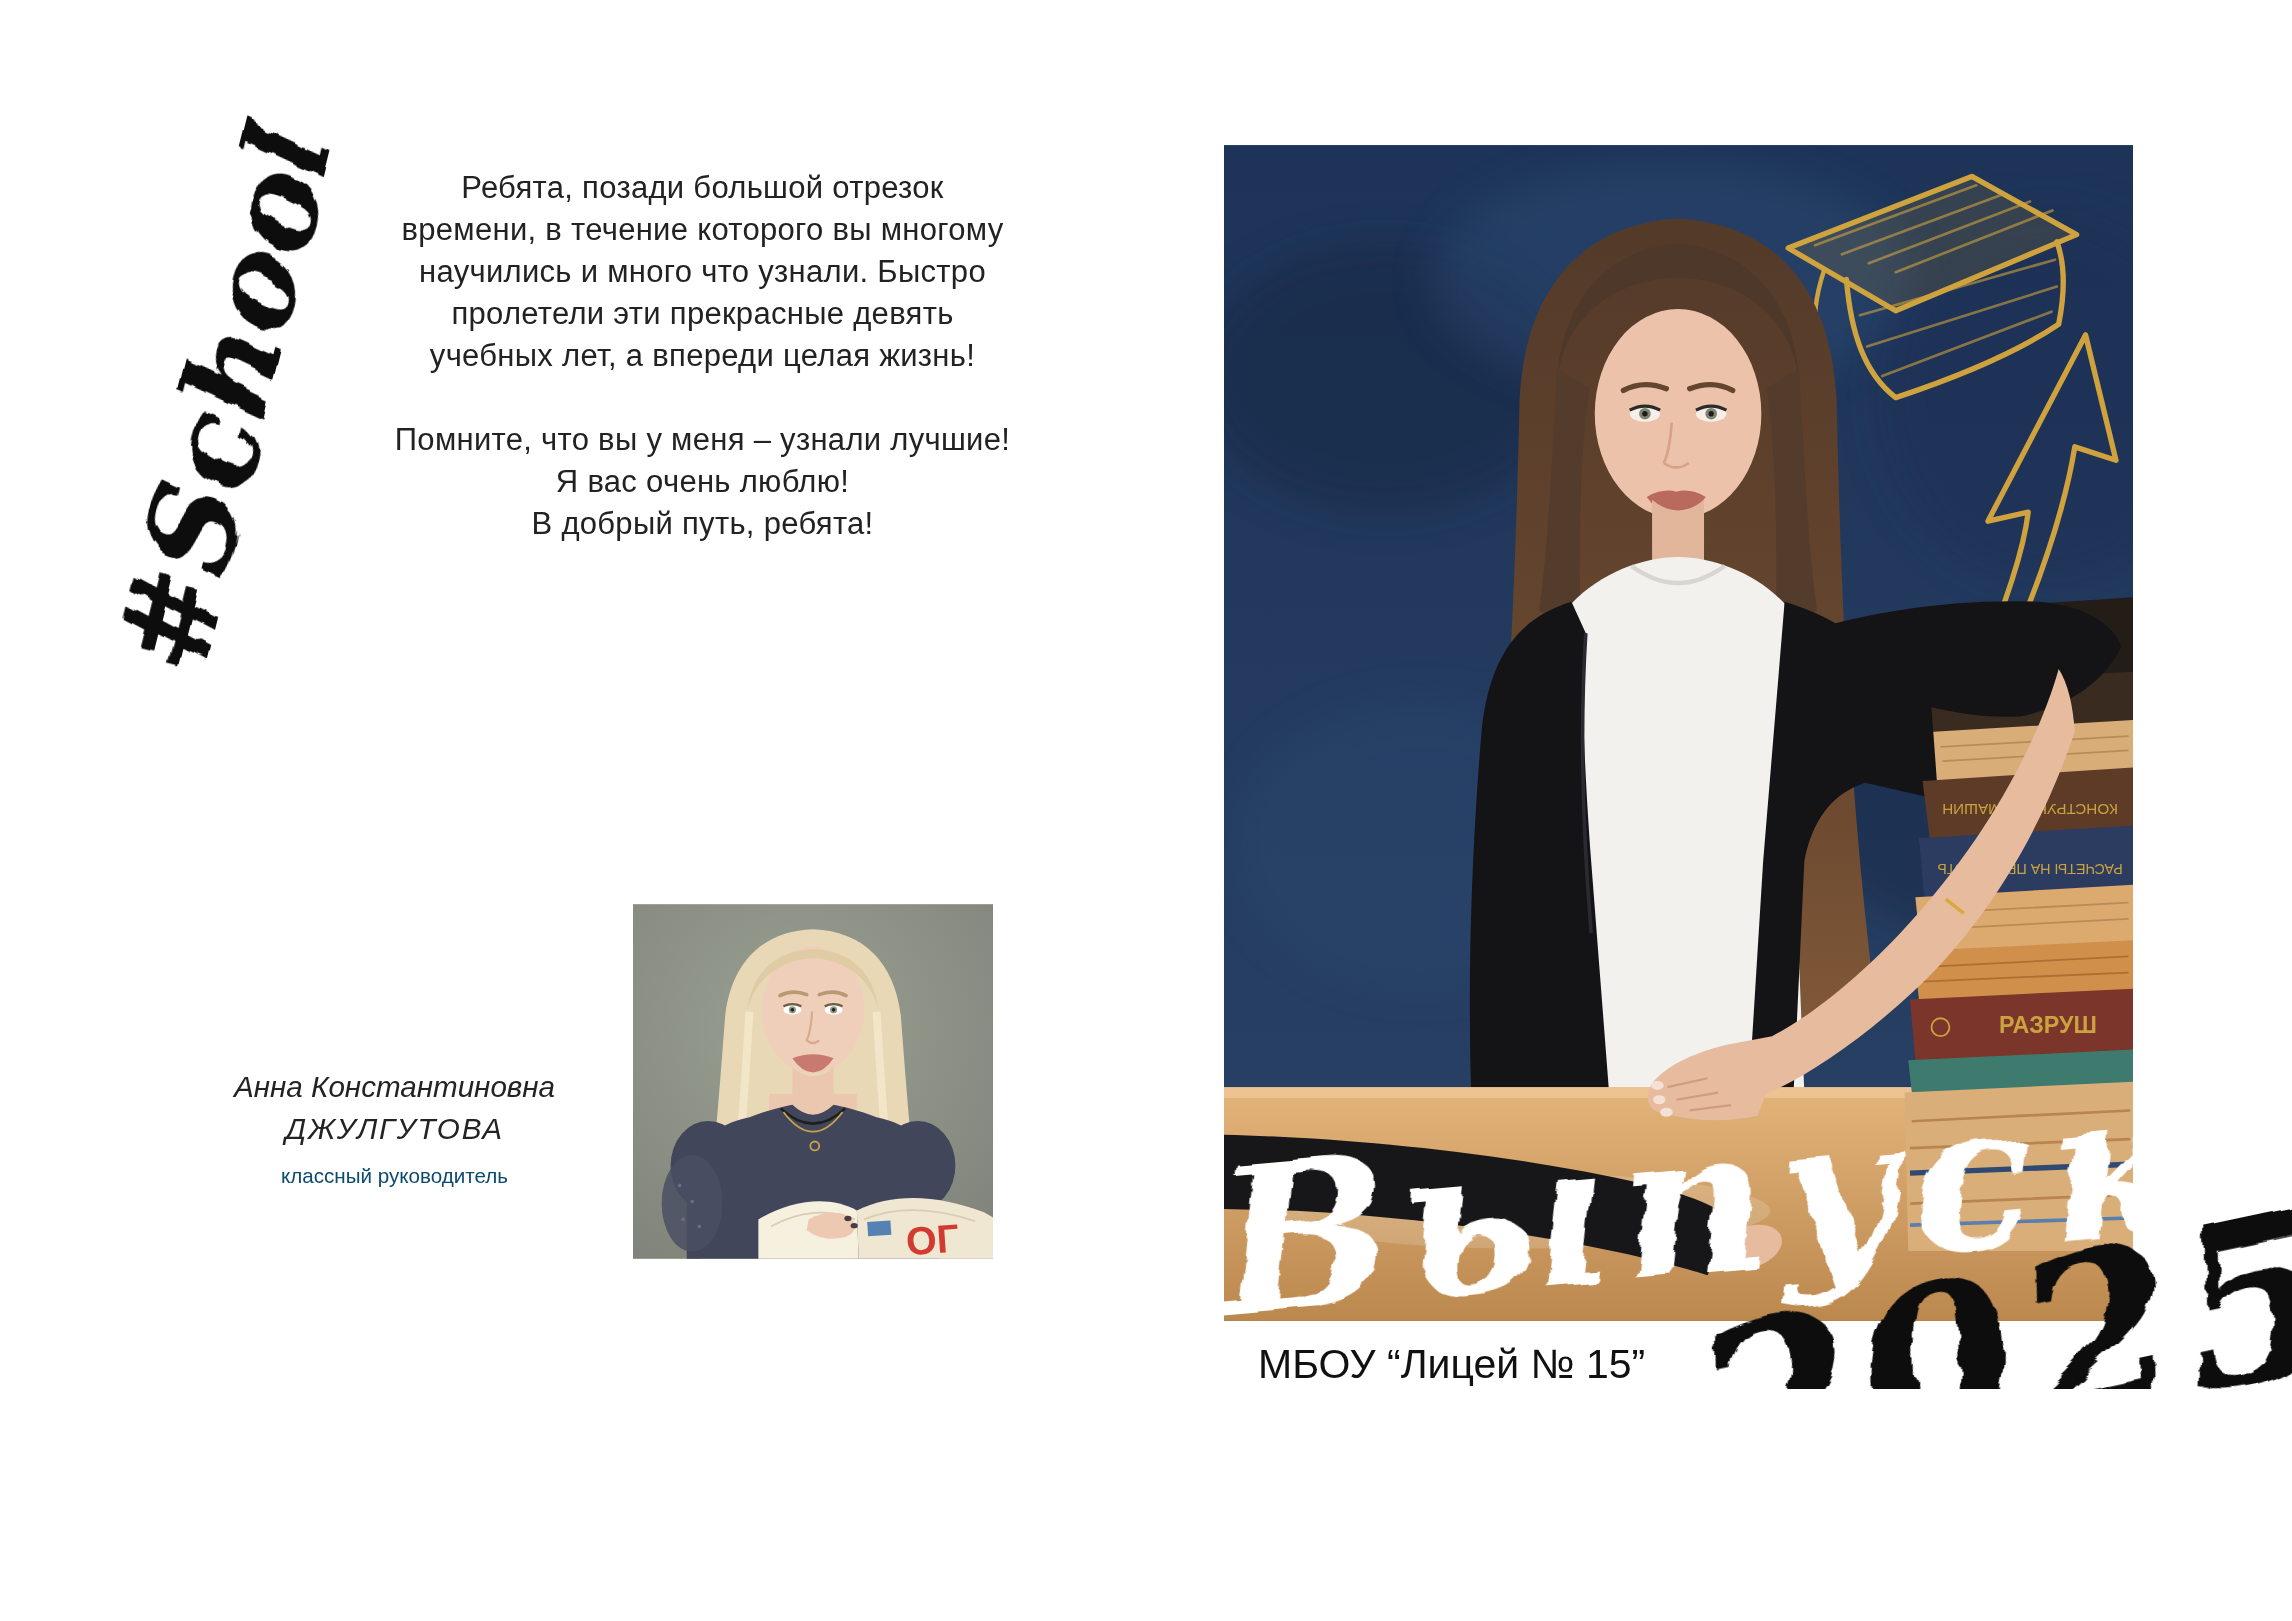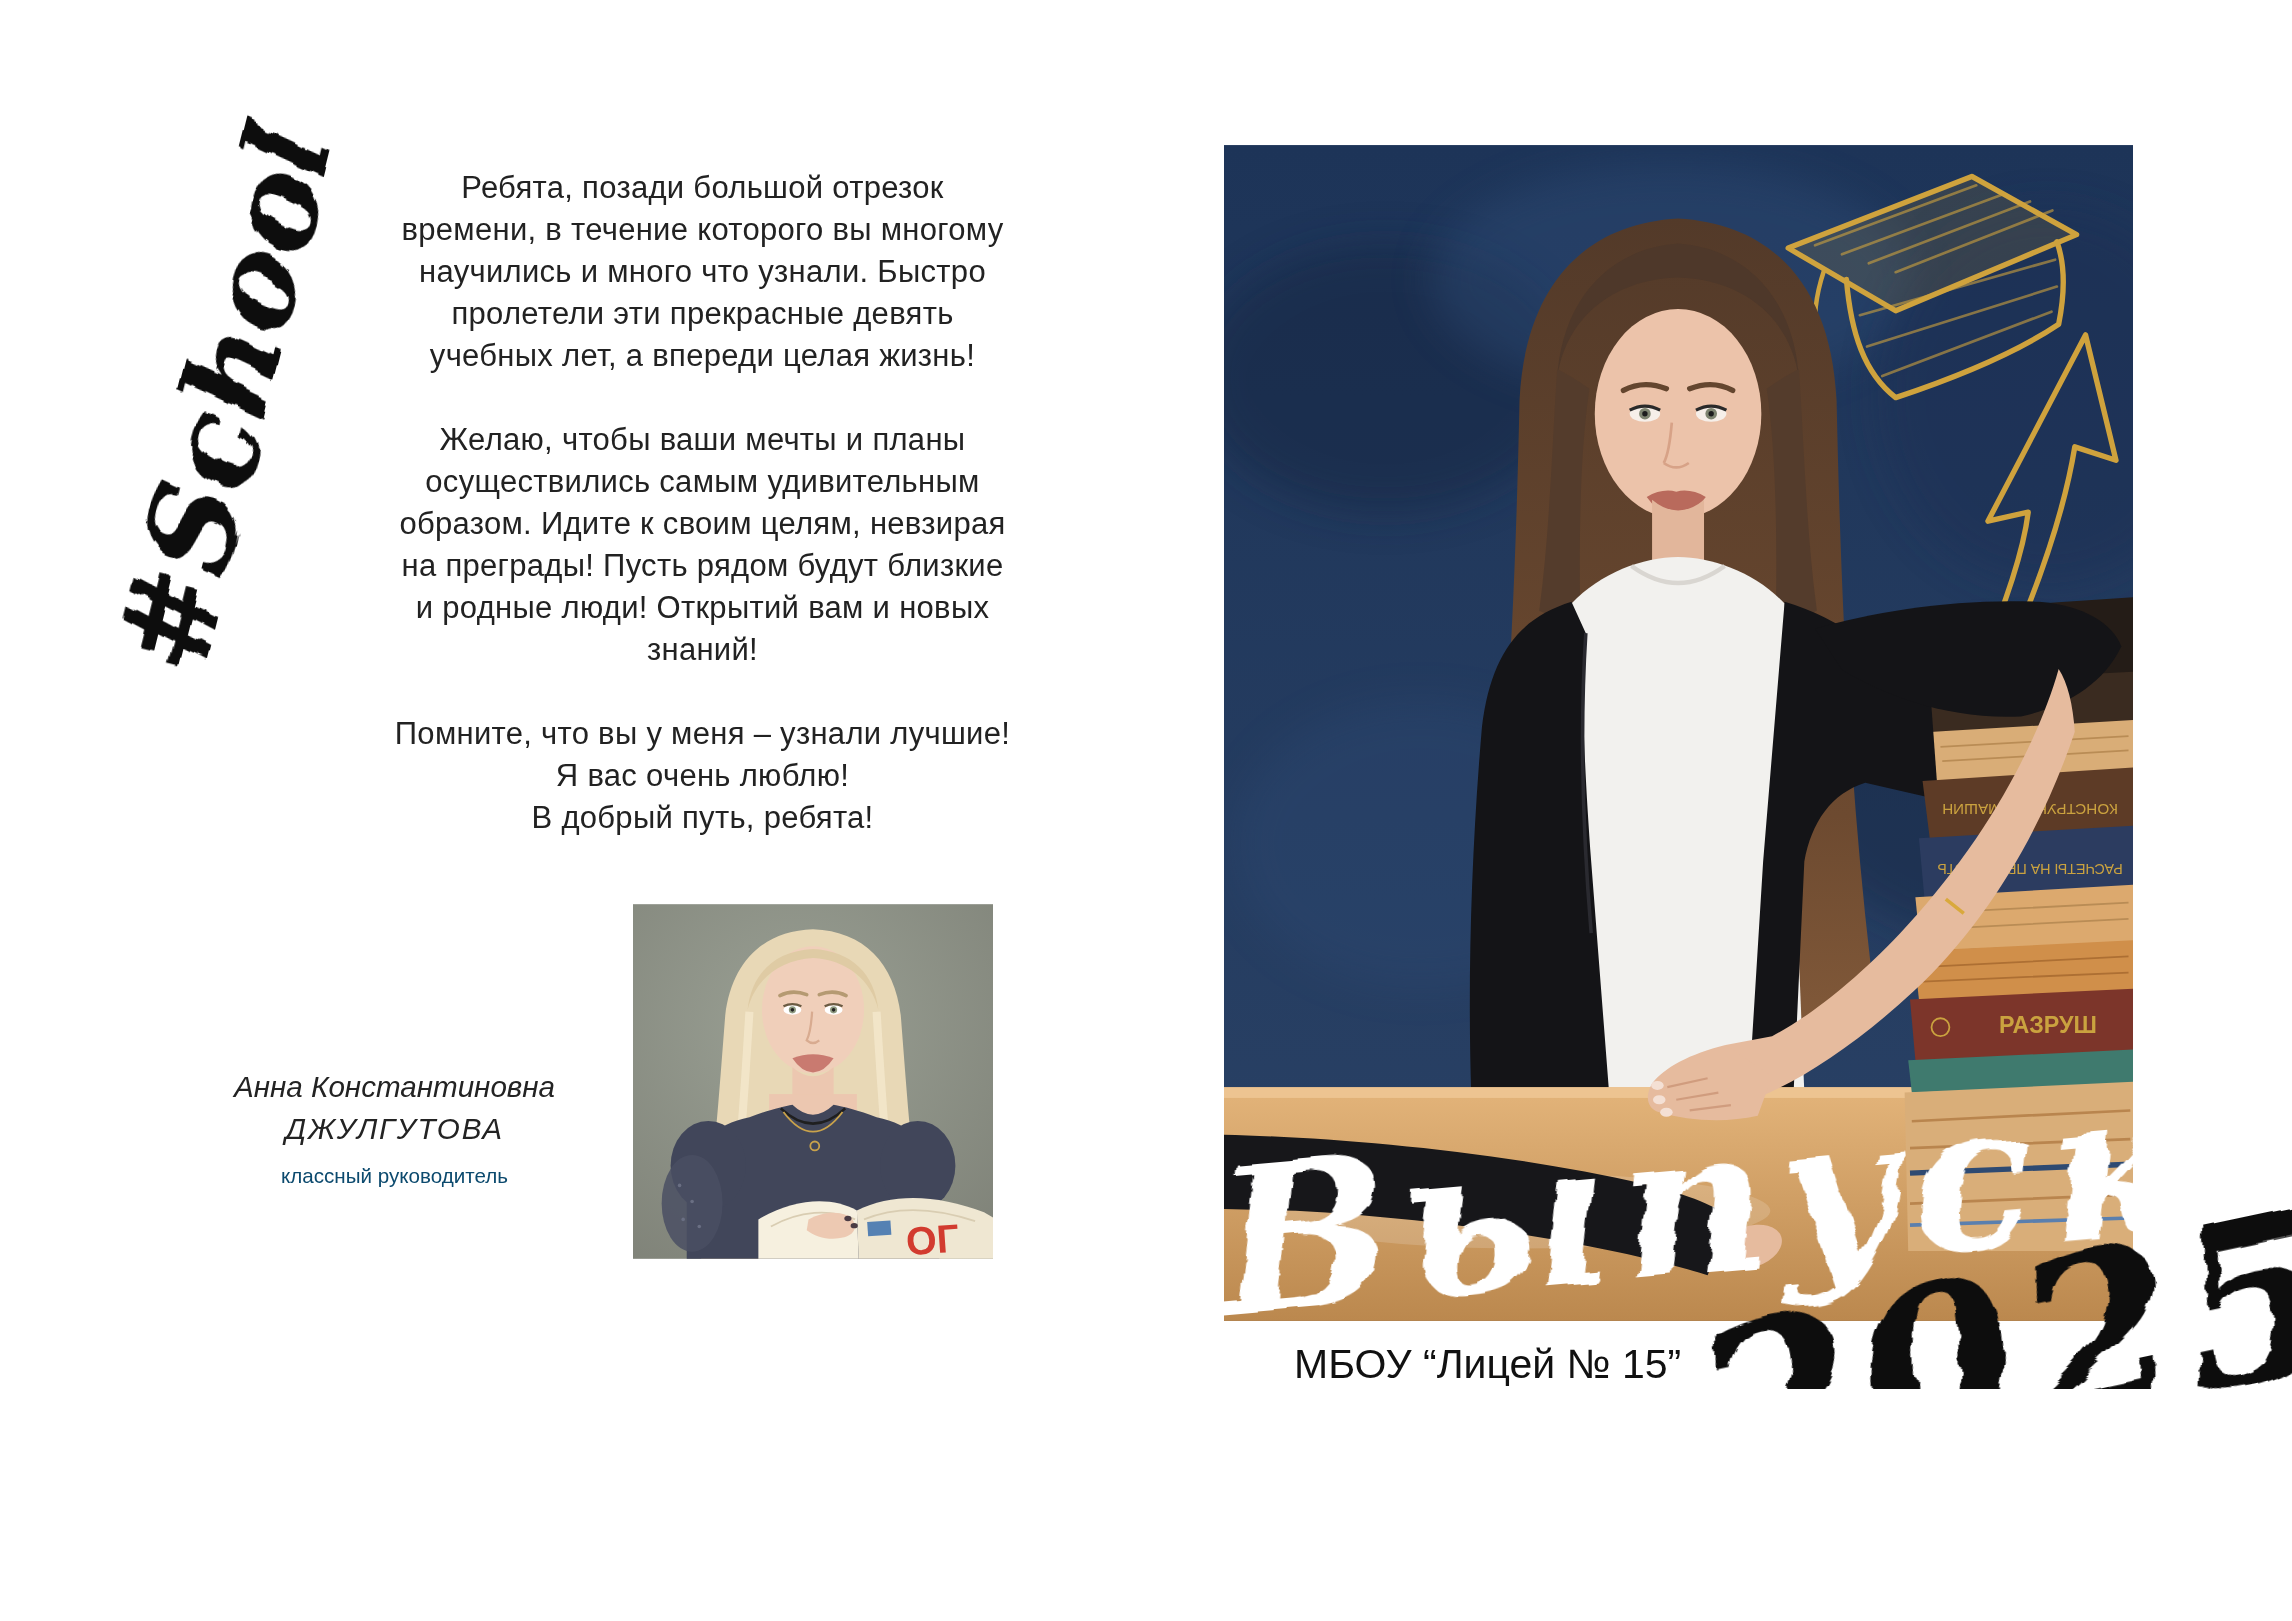--- a/index.html
+++ b/index.html
@@ -39,21 +39,21 @@
   .script-word{
     left:1218px;top:1100px;width:931px;text-align:center;
     font-size:202px;line-height:206px;color:#ffffff;
     letter-spacing:12.5px;transform:rotate(-5deg);
   }
   .script-year{
     left:1697px;top:1252px;width:519px;text-align:center;
     font-size:224px;line-height:228px;color:#0d0d0d;
     letter-spacing:7.2px;transform:rotate(-12deg);
   }
-  .school-name{left:1258px;top:1341px;width:627px;font-size:41px;color:#111111;margin-left:36px;}
+  .school-name{left:1258px;top:1341px;width:627px;font-size:41px;color:#111111;}
   .class-name{left:1258px;top:1399px;width:269px;font-size:48px;font-weight:normal;color:#0b0b0b;}
 </style>
 </head>
 <body>
 
 <svg width="0" height="0" style="position:absolute" aria-hidden="true">
   <defs>
     <filter id="roughen" x="-15%" y="-15%" width="130%" height="130%">
       <feTurbulence type="fractalNoise" baseFrequency="0.012 0.035" numOctaves="3" seed="7" result="n"></feTurbulence>
       <feDisplacementMap in="SourceGraphic" in2="n" scale="14"></feDisplacementMap>
@@ -66,26 +66,20 @@
   <div class="abs" style="left:0;top:0;width:1146px;height:1621px;">
 
     <div class="abs hashtag brush">#School</div>
 
     <div class="abs message">
       <p class="msg-p">Ребята, позади большой отрезок
 времени, в течение которого вы многому
 научились и много что узнали. Быстро
 пролетели эти прекрасные девять
 учебных лет, а впереди целая жизнь!</p>
-      <p class="msg-p">Желаю, чтобы ваши мечты и планы
-осуществились самым удивительным
-образом. Идите к своим целям, невзирая
-на преграды! Пусть рядом будут близкие
-и родные люди! Открытий вам и новых
-знаний!</p>
       <p class="msg-p">Помните, что вы у меня – узнали лучшие!
 Я вас очень люблю!
 В добрый путь, ребята!</p>
     </div>
 
     <div class="abs teacher-name">
       <div>Анна Константиновна</div>
       <div class="surname">ДЖУЛГУТОВА</div>
     </div>
 

